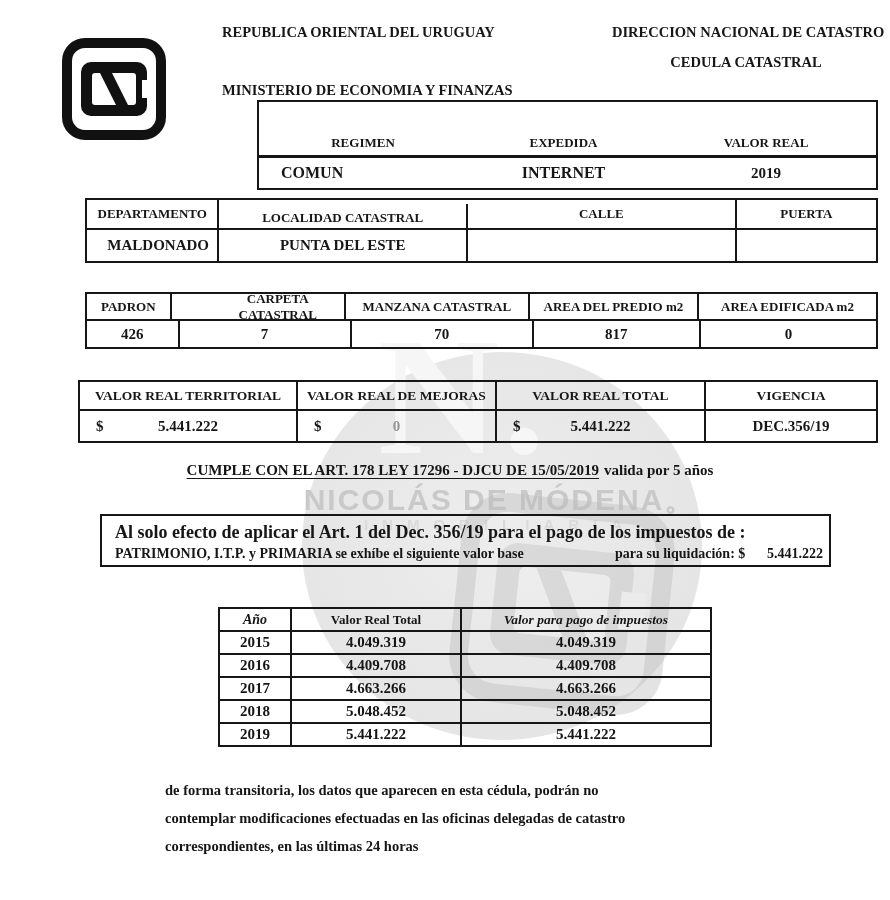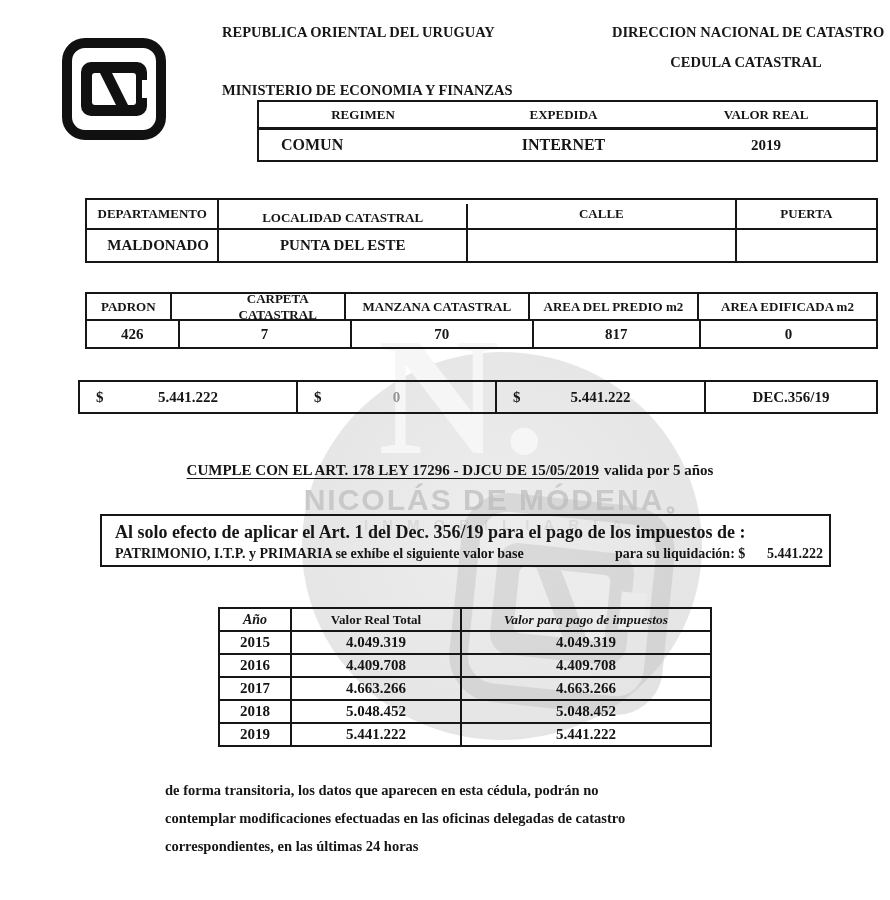--- a/index.html
+++ b/index.html
@@ -23,21 +23,21 @@
 
   
   .content{position:absolute;inset:0;z-index:1;}
   .hdrline{position:absolute;font-weight:bold;font-size:14.5px;white-space:nowrap;}
 
   .cellH{font-weight:bold;font-size:13px;text-align:center;}
   .cellV{font-weight:bold;font-size:15px;text-align:center;}
 
   
   .t1{position:absolute;left:257px;top:100px;width:621px;border:2px solid #161616;box-sizing:border-box;}
-  .t1 .hrow{display:flex;height:25px;align-items:center;border-bottom:3px solid #161616;}
+  .t1 .hrow{display:flex;height:25px;align-items:center;border-bottom:3px solid #161616;margin-top:28px;}
   .t1 .vrow{display:flex;height:30px;align-items:center;}
   .t1 .c1{width:208px;} .t1 .c2{width:193px;} .t1 .c3{width:212px;}
   .t1 .vrow .cellV{font-size:16px;}
   .t1 .left{text-align:left;padding-left:22px;box-sizing:border-box;}
 
   
   .grid{position:absolute;border:2px solid #161616;box-sizing:border-box;}
   .grid .row{display:flex;align-items:center;}
   .grid .hrow{border-bottom:2px solid #161616;}
   .grid .cell{box-sizing:border-box;border-right:2px solid #161616;height:100%;
@@ -153,20 +153,26 @@
       <div class="row v">
         <div class="cell cellV" style="width:94px;">426</div>
         <div class="cell cellV" style="width:175px;">7</div>
         <div class="cell cellV" style="width:185px;">70</div>
         <div class="cell cellV" style="width:170px;">817</div>
         <div class="cell cellV" style="width:178px;">0</div>
       </div>
     </div>
 
     <div class="grid t4">
+      <div class="row hrow">
+        <div class="cell cellH" style="width:219px;font-size:13.5px;">VALOR REAL TERRITORIAL</div>
+        <div class="cell cellH" style="width:200px;font-size:13.5px;">VALOR REAL DE MEJORAS</div>
+        <div class="cell cellH" style="width:210px;font-size:13.5px;">VALOR REAL TOTAL</div>
+        <div class="cell cellH" style="width:171px;font-size:13.5px;">VIGENCIA</div>
+      </div>
       <div class="row v">
         <div class="cell money" style="width:219px;">
           <span class="cur">$</span>
           <span class="cellV">5.441.222</span>
         </div>
         <div class="cell money" style="width:200px;">
           <span class="cur">$</span>
           <span class="cellV muted">0</span>
         </div>
         <div class="cell money" style="width:210px;">

